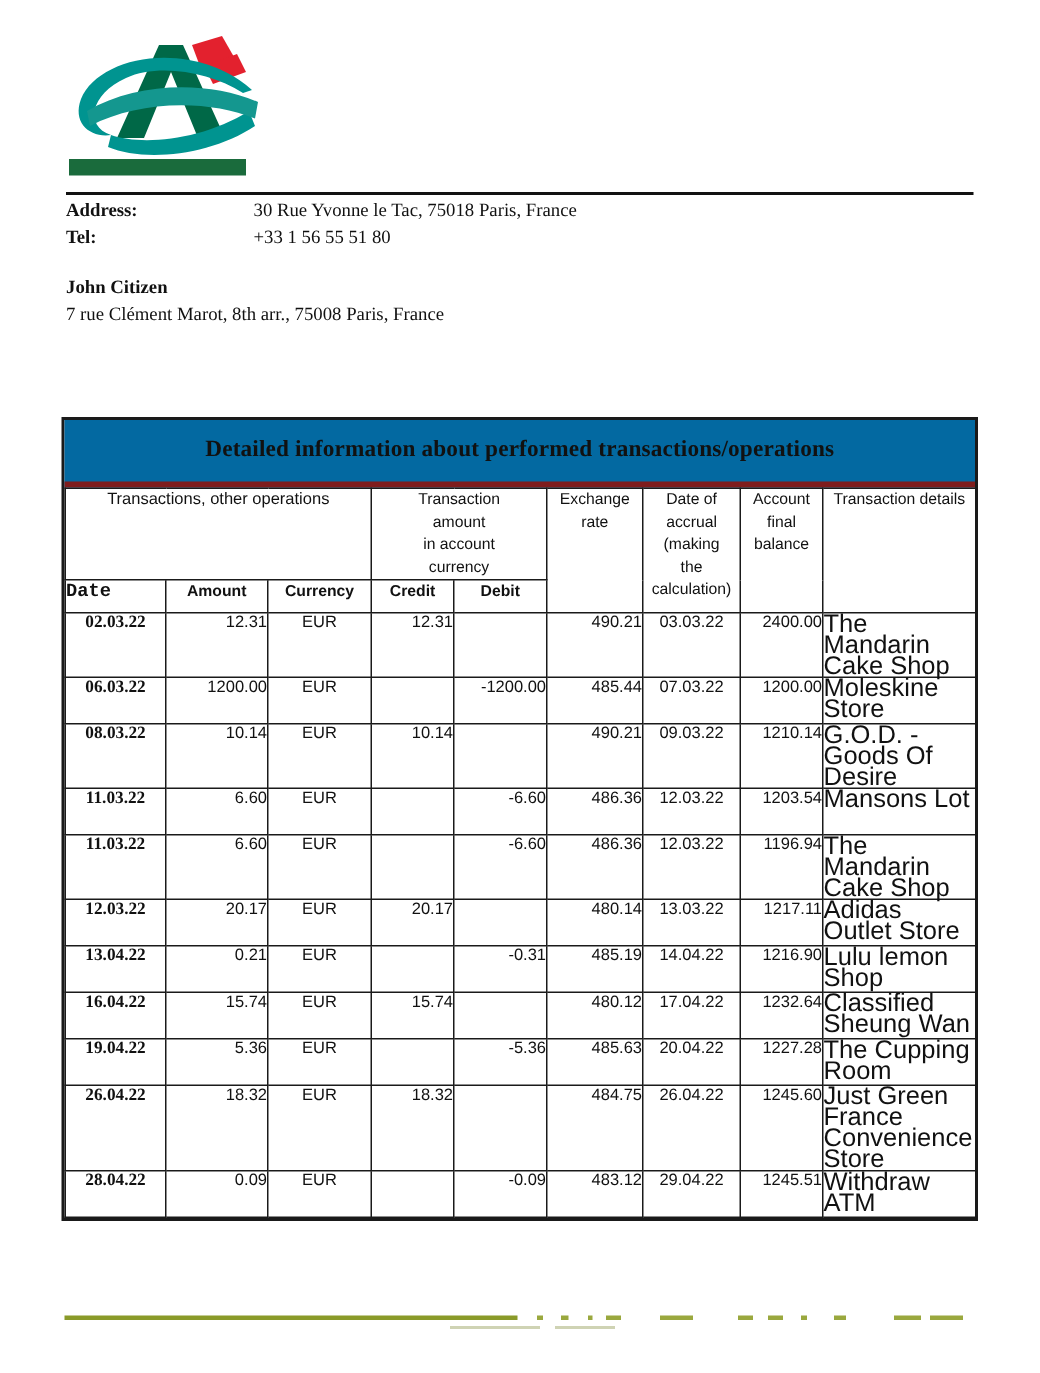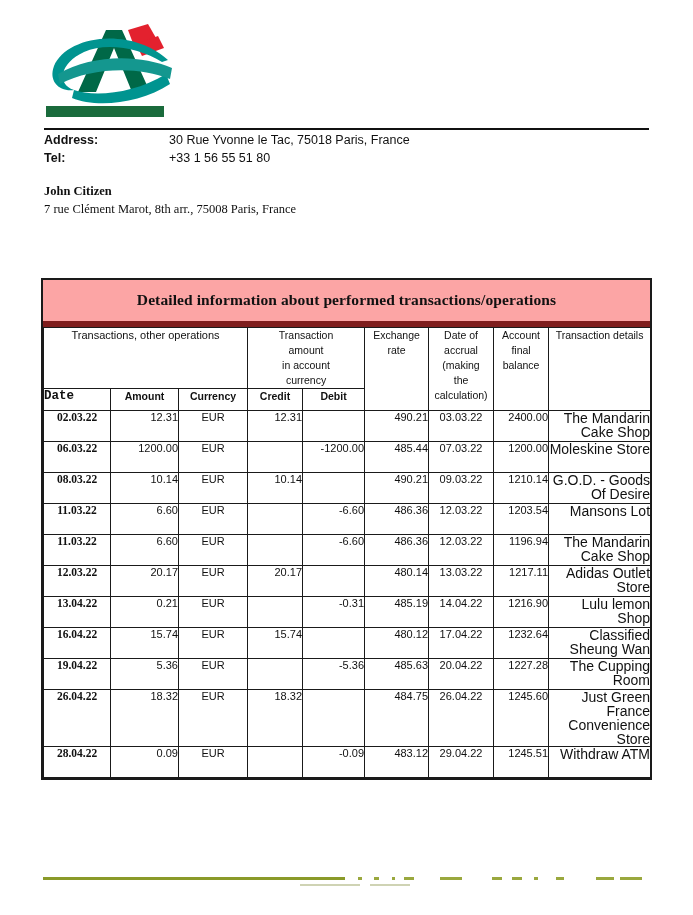--- a/index.html
+++ b/index.html
@@ -33,21 +33,21 @@
     top: 128px;
     width: 605px;
     height: 2px;
     background: #111111;
   }
   .addr-block {
     position: absolute;
     left: 44px;
     top: 131px;
     width: 600px;
-    font-family: Liberation Sans, sans-serif;
+    font-family: Liberation Serif, serif;
     font-size: 12.5px;
     color: #111111;
   }
   .addr-row {
     display: flex;
     line-height: 18px;
   }
   .addr-label {
     width: 125px;
     font-weight: bold;
@@ -76,22 +76,22 @@
   .statement {
     position: absolute;
     left: 41px;
     top: 278px;
     width: 611px;
     border: 2px solid #1a1a1a;
     background: #ffffff;
   }
 
   .banner {
-    background: #fca5a5;
-    border-bottom: 6px solid #7f1d1d;
+    background: #0369a1;
+    border-bottom: 4px solid #7f1d1d;
     text-align: center;
     padding: 11px 4px 12px 4px;
   }
   .banner-title {
     font-family: "Liberation Serif", serif;
     font-weight: bold;
     font-size: 15.5px;
     color: #111111;
     letter-spacing: 0.1px;
   }
@@ -162,23 +162,23 @@
   td.c-cur {
     font-family: "Liberation Sans", sans-serif;
     font-size: 11px;
     color: #111111;
     text-align: center;
     vertical-align: middle;
     padding: 6px 3px;
   }
   td.c-det {
     font-family: "Liberation Sans", sans-serif;
-    font-size: 14px;
-    color: #111111;
-    text-align: right;
+    font-size: 17px;
+    color: #111111;
+    text-align: left;
     vertical-align: middle;
     padding: 5px 4px 5px 5px;
     line-height: 14px;
   }
   tr.txn-row { height: 31px; }
 
   
   .footer-deco {
     position: absolute;
     left: 0;

